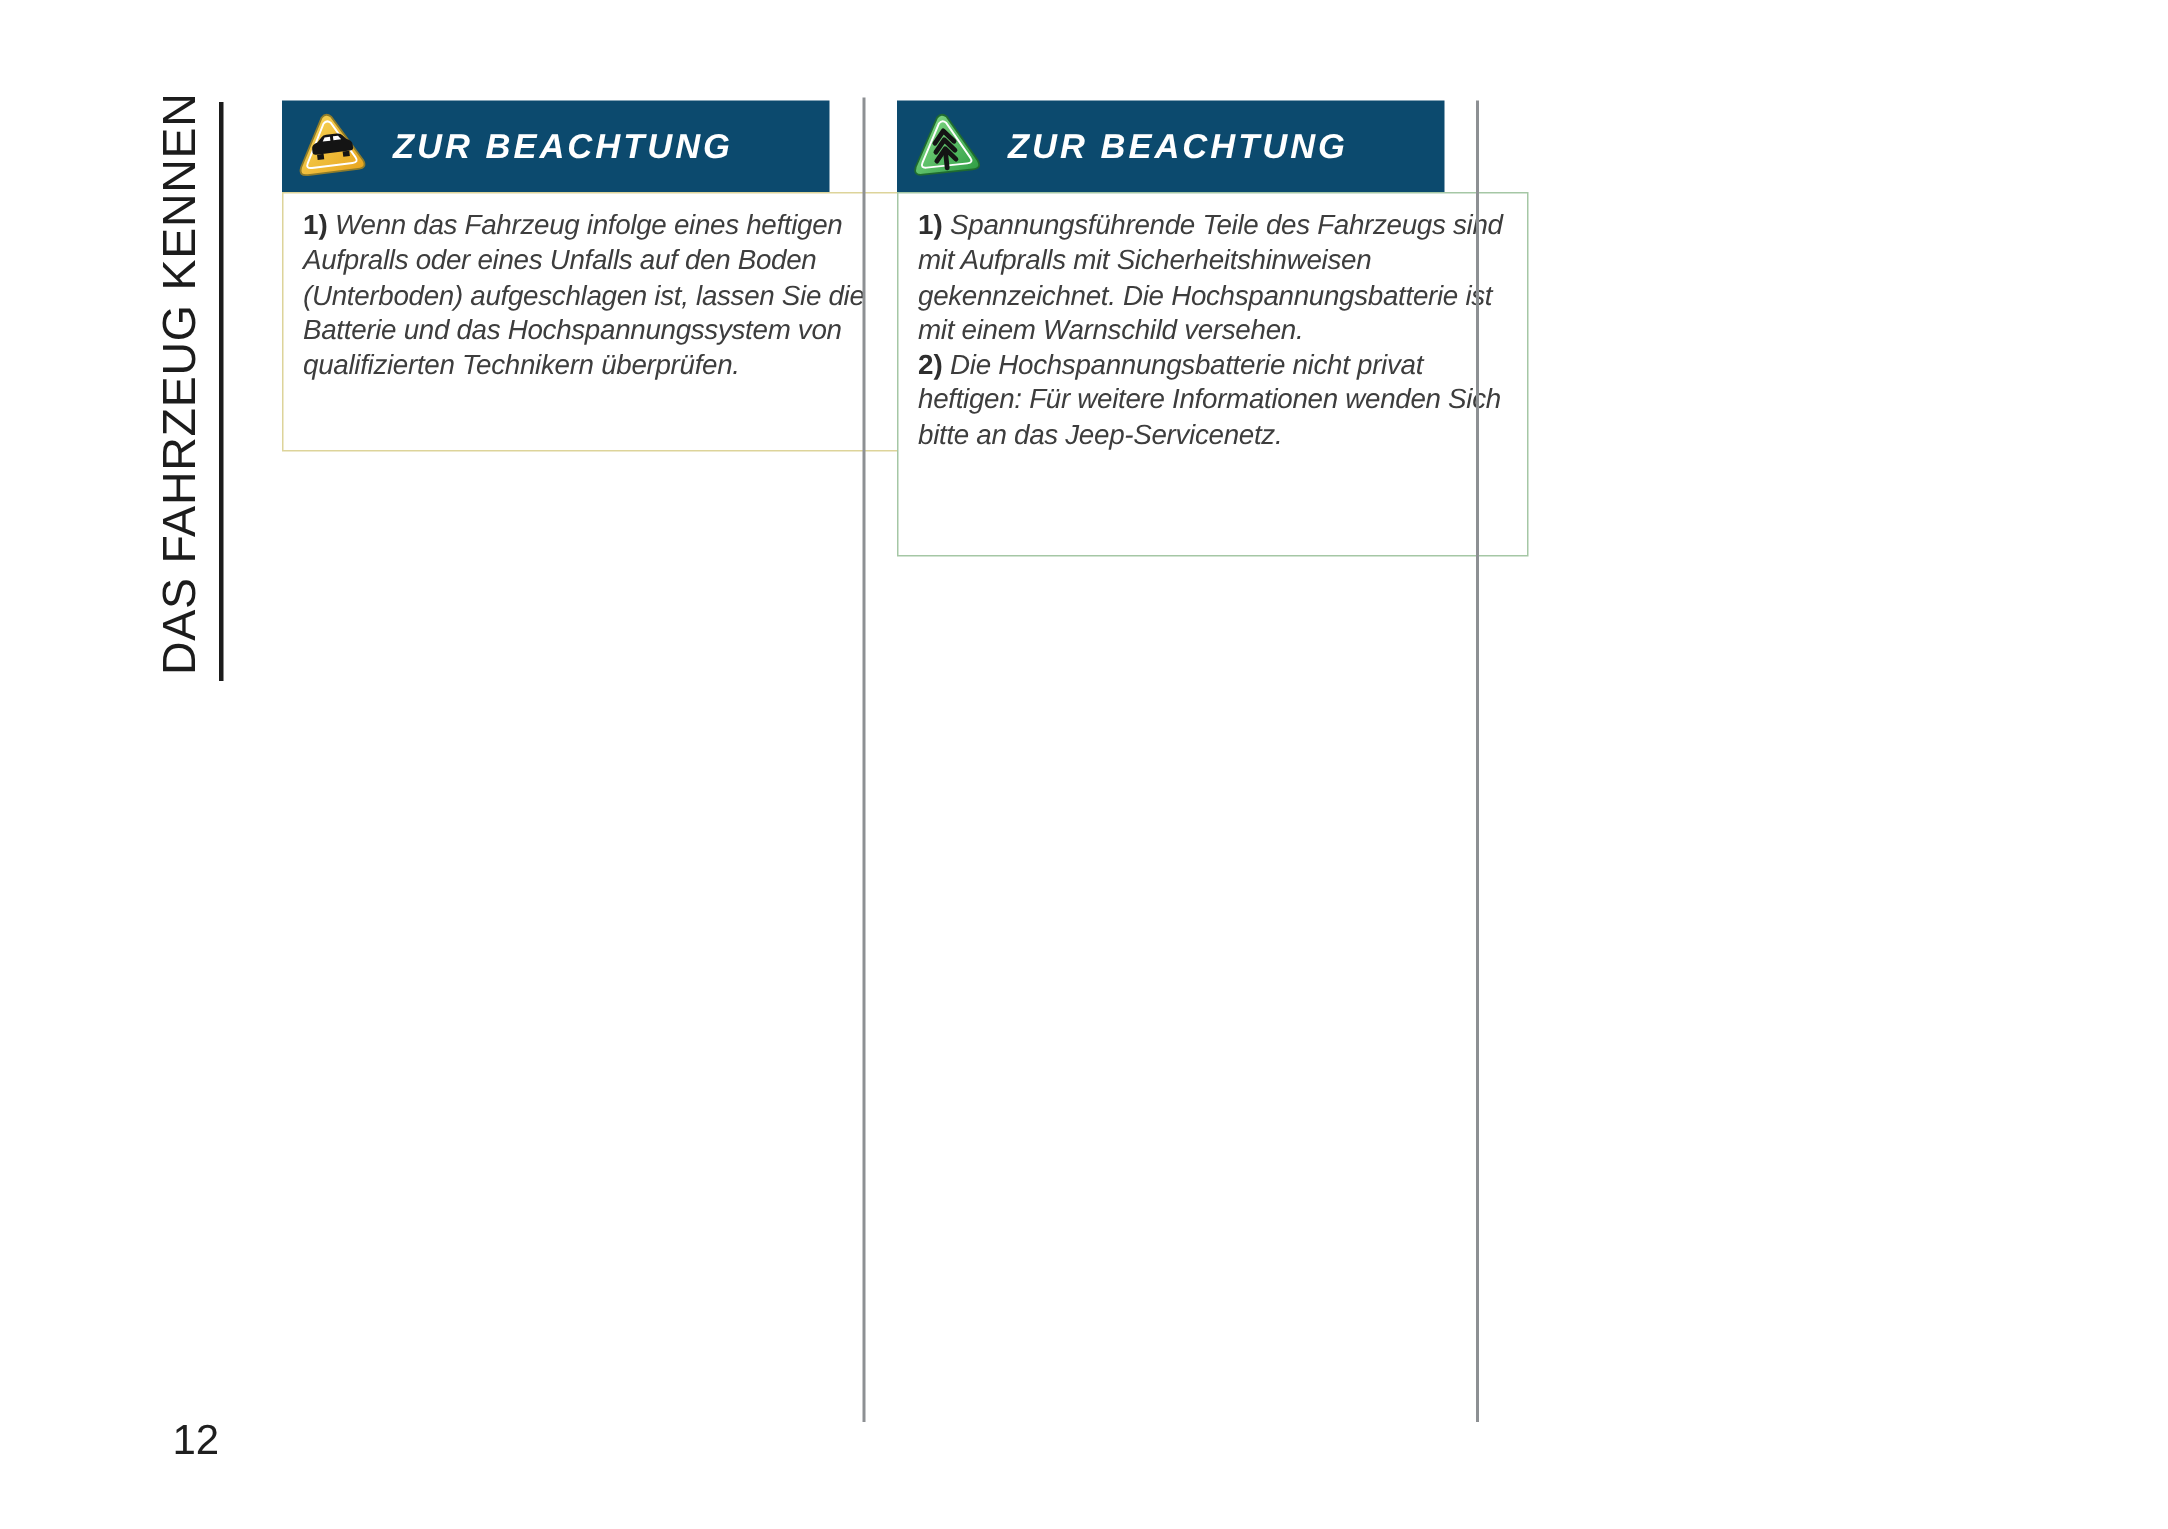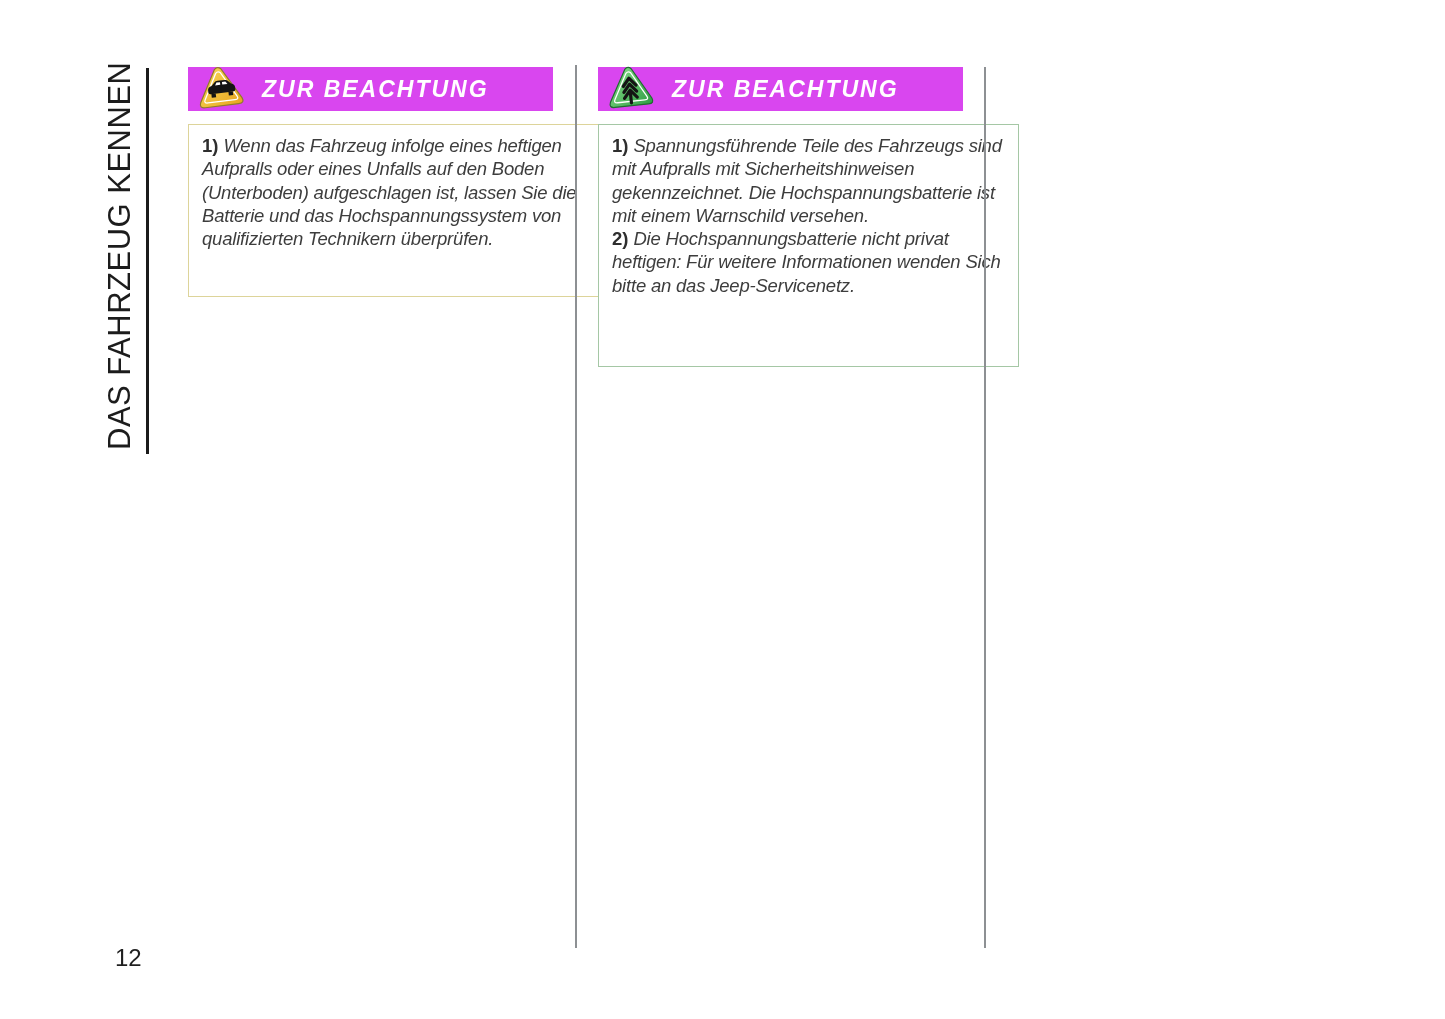--- a/index.html
+++ b/index.html
@@ -36,39 +36,39 @@
   }
 
   
   .col { position: absolute; top: 67px; width: 365px; }
   .col-left  { left: 188px; }
   .col-right { left: 598px; }
 
   .notice-header {
     display: flex;
     align-items: center;
-    height: 44px;
-    background: #d946ef;
+    height: 61px;
+    background: #0c4a6e;
     padding-left: 7px;
   }
   .notice-header .icon-wrap {
     width: 50px; height: 50px;
     display: flex; align-items: center; justify-content: center;
   }
   .notice-header .hdr-label {
     margin-left: 17px;
     color: #ffffff;
     font-weight: bold;
     font-style: italic;
     font-size: 23px;
     letter-spacing: 2px;
   }
 
   .note-box {
-    margin-top: 13px;
+    margin-top: 0;
     width: 421px;
     background: #ffffff;
     padding: 9px 12px 9px 13px;
   }
   .note-box.yellow-border { border: 1px solid #ddd49a; height: 173px; }
   .note-box.green-border  { border: 1px solid #a5c7a5; height: 243px; }
 
   .note-box p {
     font-style: italic;
     font-size: 18.5px;
@@ -89,21 +89,21 @@
     width: 2px;
     background: #8d9093;
   }
   .divider-mid   { left: 575px; top: 65px; height: 883px; }
   .divider-right { left: 984px; top: 67px; height: 881px; }
 
   .page-number {
     position: absolute;
     left: 115px;
     top: 944px;
-    font-size: 24px;
+    font-size: 28px;
     color: #1f1f1f;
   }
   svg { display: block; }
 </style>
 </head>
 <body>
 
 <div class="page">
 
   <div class="sidebar-title">DAS FAHRZEUG KENNEN</div>

